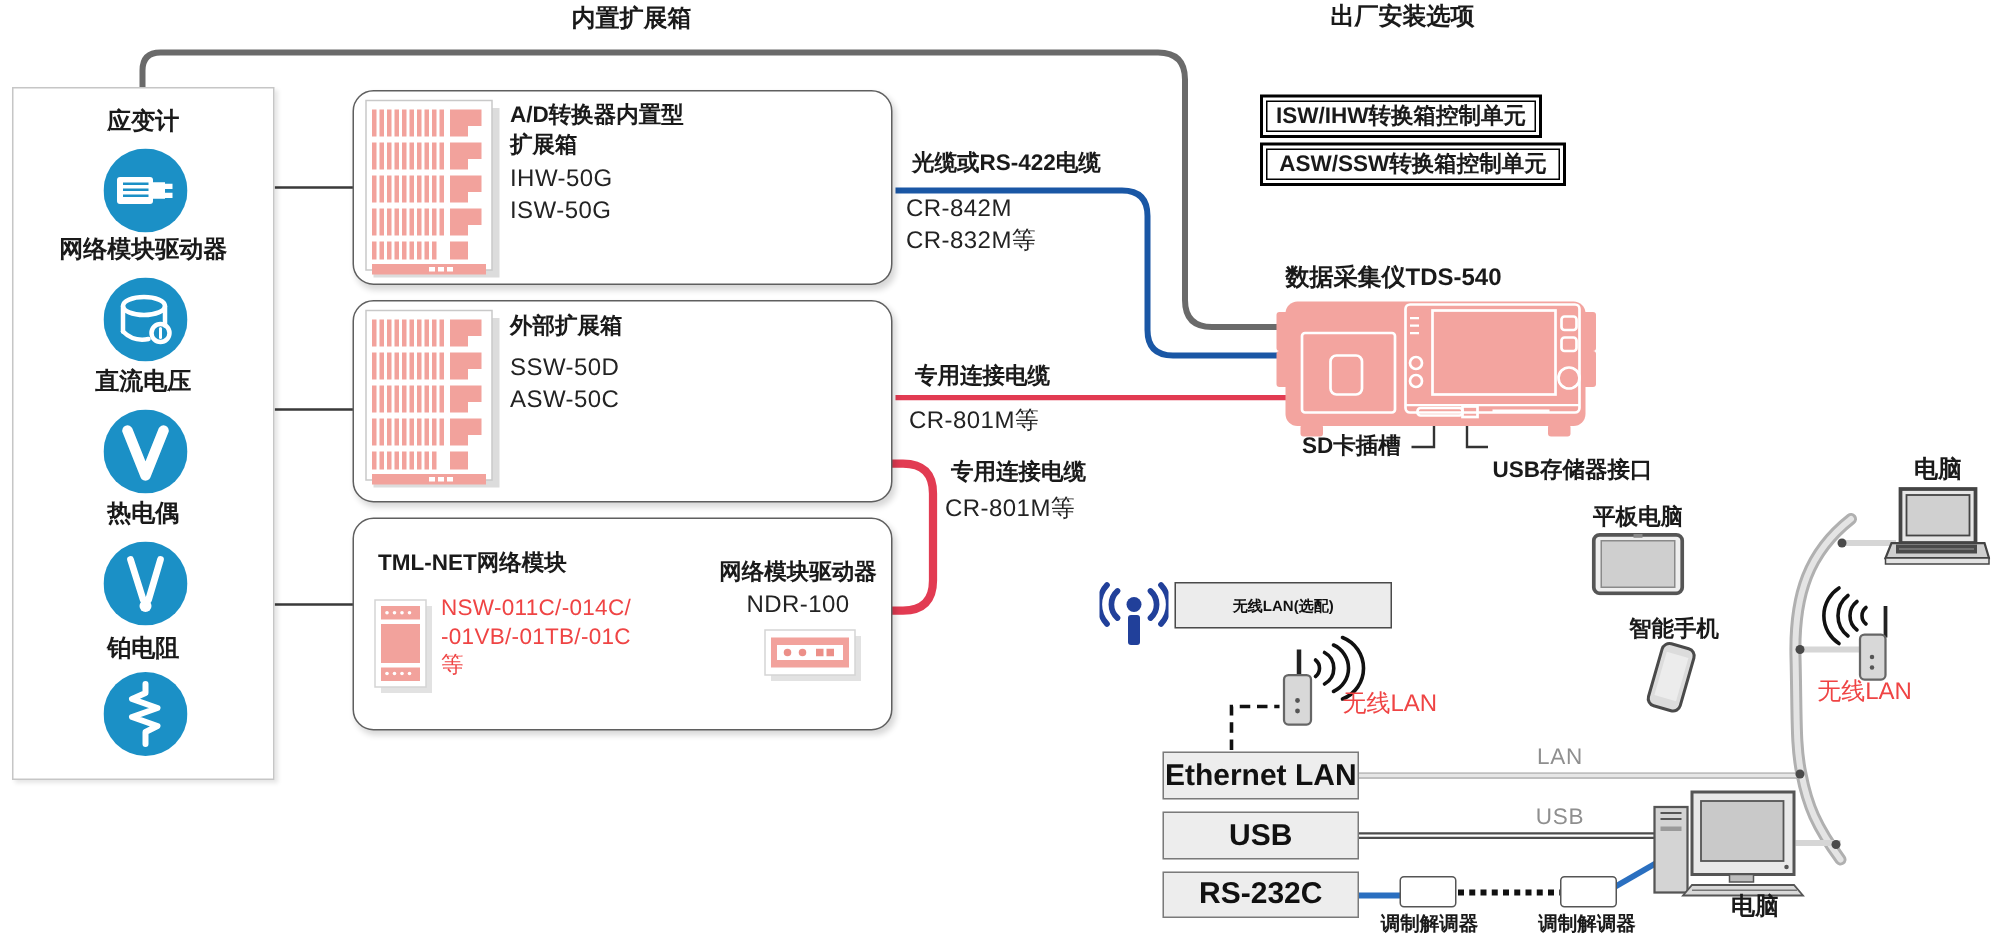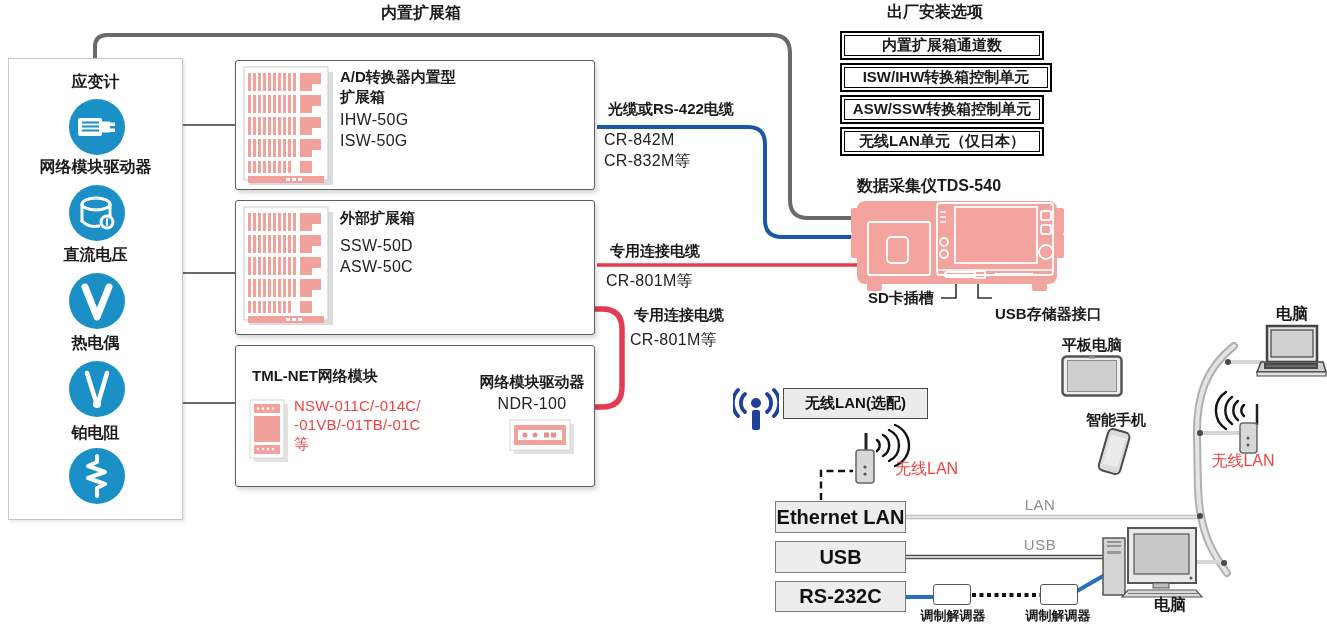--- a/index.html
+++ b/index.html
@@ -7,29 +7,29 @@
   #stage{position:relative;width:1327px;height:627px;background:#fff;overflow:hidden;
          font-family:"Liberation Sans",sans-serif;color:#1a1a1a;text-decoration:underline;}
   .abs{position:absolute;}
   svg{display:block;}
   .lbl{font-weight:700;font-size:15px;color:#1a1a1a;line-height:1.15;}
   .lbl16{font-weight:700;font-size:16px;color:#1a1a1a;line-height:1.15;}
   .model{font-size:16px;color:#232323;line-height:21px;letter-spacing:.3px;}
   .model15{font-size:15px;color:#ef4444;line-height:19px;letter-spacing:.2px;}
   .center{text-align:center;}
   .panel{background:#fff;border:1px solid #c6c6c6;box-shadow:2px 2px 3px rgba(0,0,0,.10);}
-  .bigbox{background:#fff;border:1.6px solid #5f5f5f;border-radius:3px;
+  .bigbox{background:#fff;border:1.6px solid #5f5f5f;border-radius:14px;
           box-shadow:2px 3px 4px rgba(0,0,0,.16);}
   .opt-outer{border:2.5px solid #000;background:#fff;padding:2px;}
   .opt-inner{border:1.5px solid #000;height:100%;display:flex;align-items:center;
              justify-content:center;font-weight:700;font-size:15px;white-space:nowrap;}
   .ifacebox{background:#ededed;border:1.5px solid #7a7a7a;display:flex;align-items:center;
             justify-content:center;font-weight:600;font-size:20px;color:#111;}
   .wlanbox{background:#ececec;border:1.5px solid #4a4a4a;display:flex;align-items:center;
-           justify-content:center;font-weight:700;font-size:15px;color:#111;}
+           justify-content:center;font-weight:700;font-size:10px;color:#111;}
   .modembox{background:#fff;border:1.5px solid #555;border-radius:3px;}
   .modemlbl{font-weight:700;font-size:13px;color:#1a1a1a;}
   .linelbl{font-size:15px;color:#8f8f8f;letter-spacing:.5px;}
   .wllbl{font-size:16px;color:#ef4444;font-weight:400;}
 </style>
 </head>
 <body>
 
 <div id="stage">
 
@@ -86,31 +86,25 @@
       <rect x="1240" y="423" width="17" height="30" rx="3" fill="#d8d8d8" stroke="#666" stroke-width="1.5"></rect>
       <circle cx="1248" cy="438" r="1.5" fill="#555"></circle>
         <circle cx="1248" cy="445" r="1.5" fill="#555"></circle>
       <path d="M 1244 405 A 7 7 0 0 0 1244 416 M 1238 401 A 12 12 0 0 0 1238 420 M 1232 397 A 17 17 0 0 0 1232 424 M 1226 392 A 22 22 0 0 0 1226 429" fill="none" stroke="#111" stroke-width="2.4" stroke-linecap="round"></path>
     </g>
   </svg>
 
   <div class="abs lbl16 center" style="left:341px;top:4px;width:160px;">内置扩展箱</div>
   <div class="abs lbl16 center" style="left:855px;top:3px;width:160px;">出厂安装选项</div>
 
-  <div class="abs opt-outer" style="left:840px;top:31px;width:204px;height:29px;">
-    <div class="opt-inner">内置扩展箱通道数</div>
-    </div>
-  <div class="abs opt-outer" style="left:840px;top:63px;width:212px;height:29px;">
+  <div class="abs opt-outer" style="left:840px;top:63px;width:188px;height:29px;">
     <div class="opt-inner">ISW/IHW转换箱控制单元</div>
     </div>
   <div class="abs opt-outer" style="left:840px;top:95px;width:204px;height:29px;">
     <div class="opt-inner">ASW/SSW转换箱控制单元</div>
-    </div>
-  <div class="abs opt-outer" style="left:840px;top:127px;width:204px;height:29px;">
-    <div class="opt-inner">无线LAN单元（仅日本）</div>
     </div>
 
   <div class="abs panel" style="left:8px;top:58px;width:175px;height:462px;">
     <div class="abs lbl16 center" style="left:0;top:14px;width:100%;">应变计</div>
     <svg class="abs" style="left:60px;top:40px;" width="56" height="56" viewBox="0 0 56 56">
       <circle cx="28" cy="28" r="28" fill="#1b90c6"></circle>
       <rect x="9" y="19" width="24" height="18" rx="2" fill="#fff"></rect>
       <path d="M 13 23.5 H 30 M 13 27.5 H 30 M 13 31.5 H 30" stroke="#1b90c6" stroke-width="1.8" fill="none"></path>
       <rect x="33" y="22.5" width="8" height="11" fill="#fff"></rect>
       <rect x="41" y="23.5" width="5" height="3.5" fill="#fff"></rect>

